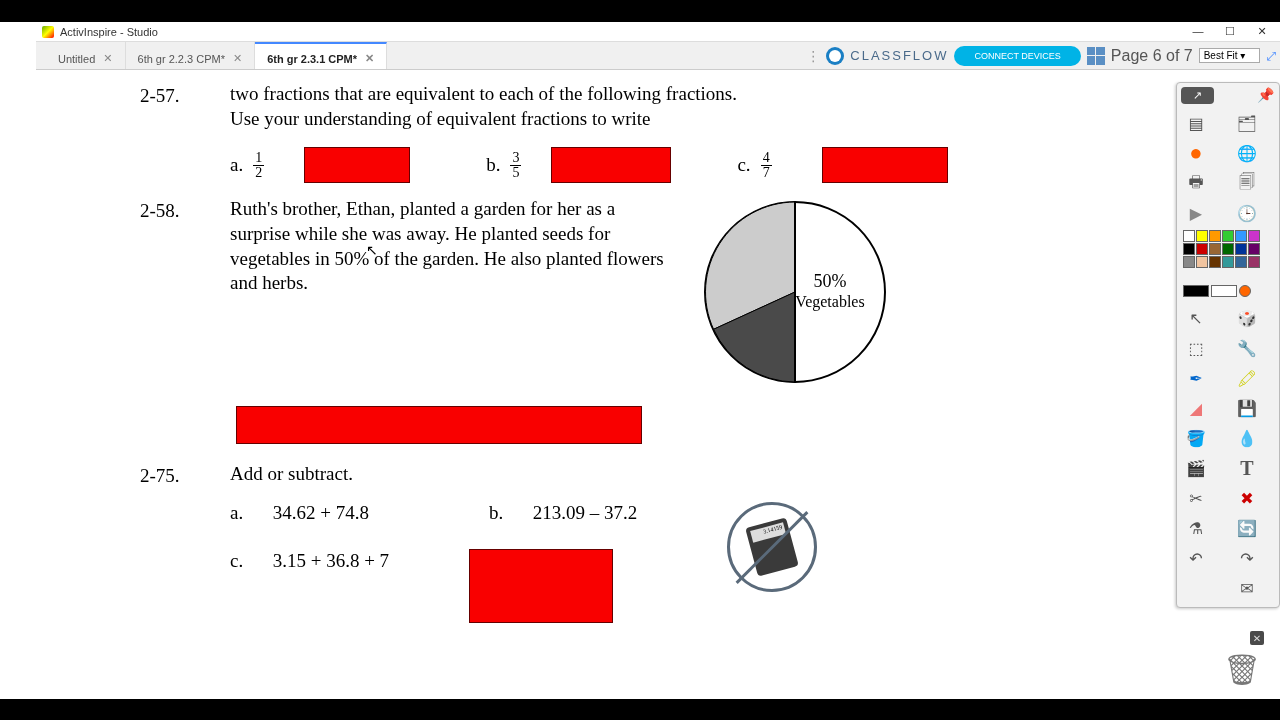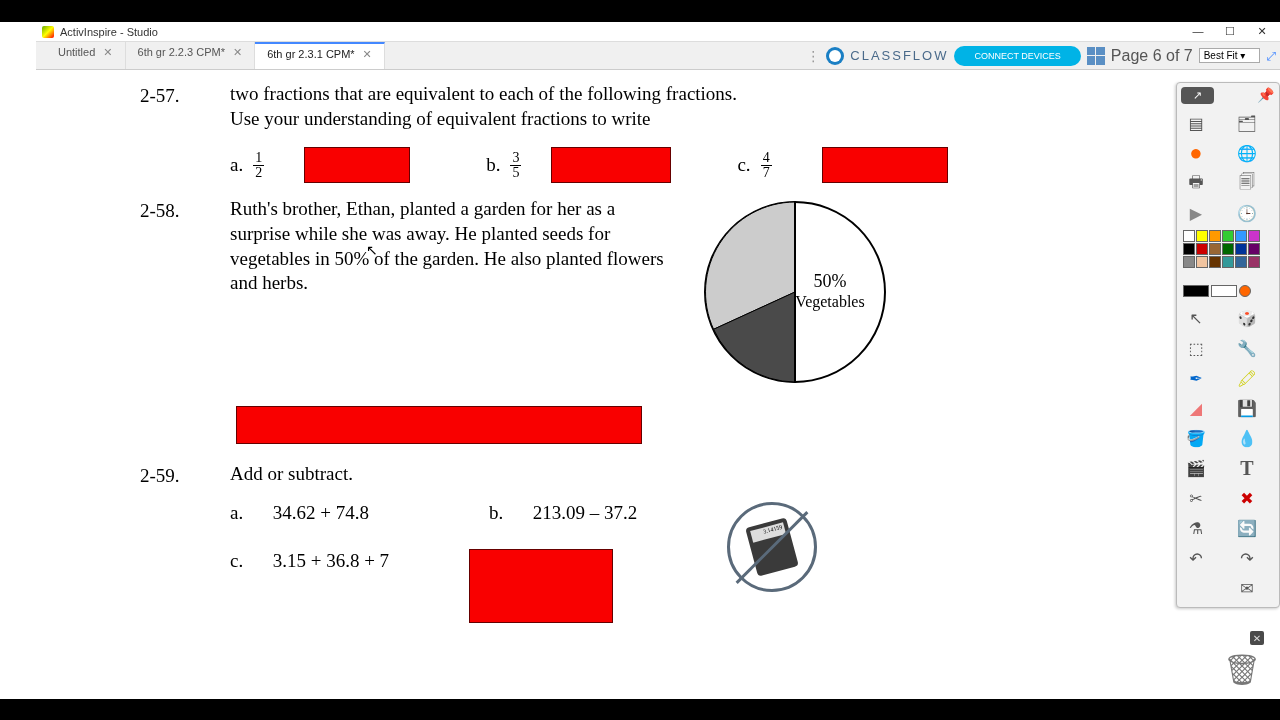--- a/index.html
+++ b/index.html
@@ -5,22 +5,22 @@
   * { box-sizing: border-box; margin: 0; padding: 0; }
   body { font-family: "Segoe UI", Arial, sans-serif; background: #000; width: 1280px; height: 720px; overflow: hidden; position: relative; }
   .app-window { position: absolute; top: 22px; left: 0; right: 0; bottom: 21px; background: #fff; display: flex; flex-direction: column; padding-left: 36px; }
   .title-bar { height: 20px; background: #fff; border-bottom: 1px solid #ddd; display: flex; align-items: center; padding: 0 6px; font-size: 11px; color: #333; }
   .title-bar .icon-box { width: 12px; height: 12px; background: linear-gradient(135deg, #6a0, #ff0, #f00); margin-right: 6px; border-radius: 2px; }
   .window-controls { position: absolute; right: 2px; top: 0; display: flex; }
   .window-controls div { width: 32px; height: 18px; display: flex; align-items: center; justify-content: center; font-size: 11px; color: #333; cursor: pointer; }
   .menubar { height: 22px; background: #f7f7f7; border-bottom: 1px solid #ddd; display: flex; align-items: center; padding: 0 4px; font-size: 11px; color: #333; }
   .menubar span { padding: 0 8px; cursor: pointer; }
   .tabbar { height: 28px; background: #f0f0f0; border-bottom: 1px solid #ccc; display: flex; align-items: center; padding-left: 10px; position: relative; }
-  .tab { padding: 4px 12px; font-size: 11px; color: #555; display: flex; align-items: flex-start; gap: 8px; cursor: pointer; border-right: 1px solid #ddd; height: 100%; }
-  .tab.active { background: #fff; border-top: 2px solid #48f; color: #222; font-weight: 400; }
+  .tab { padding: 4px 12px; font-size: 11px; color: #555; display: flex; align-items: flex-end; gap: 8px; cursor: pointer; border-right: 1px solid #ddd; height: 100%; }
+  .tab.active { background: #fff; border-top: 2px solid #48f; color: #222; font-weight: 700; }
   .tab-close { font-size: 11px; color: #888; }
   .tab-right { position: absolute; right: 4px; top: 0; height: 100%; display: flex; align-items: center; gap: 6px; }
   .classflow { font-family: Arial; font-size: 13px; letter-spacing: 2px; color: #4a6a8a; font-weight: 500; display: flex; align-items: center; }
   .classflow-icon { width: 18px; height: 18px; background: #1a7fc4; border-radius: 50%; margin-right: 6px; position: relative; }
   .classflow-icon::after { content: ""; position: absolute; inset: 3px; background: #fff; border-radius: 50%; }
   .connect-btn { background: #00b3e6; color: #fff; font-size: 9px; padding: 5px 20px; border-radius: 12px; cursor: pointer; }
   .page-info { font-size: 16px; color: #555; }
   .zoom-select { font-size: 10px; border: 1px solid #aaa; background: #fff; padding: 1px 14px 1px 4px; position: relative; }
   .grid-icon { width: 18px; height: 18px; display: grid; grid-template-columns: 1fr 1fr; gap: 1px; }
   .grid-icon span { background: #5a8fc4; }
@@ -170,21 +170,21 @@
                 <text x="130" y="90" font-family="Times New Roman" font-size="18" text-anchor="middle">50%</text>
                 <text x="130" y="110" font-family="Times New Roman" font-size="16" text-anchor="middle">Vegetables</text>
               </svg>
             </div>
           </div>
           <div class="redbox wide"></div>
         </div>
       </div>
 
       <div class="problem" style="margin-top:18px">
-        <div class="pnum">2-59.</div>
+        <div class="pnum">2-75.</div>
         <div class="pbody">
           <div>Add or subtract.</div>
           <div class="p259sub">
             <div>
               <div style="display:flex;gap:120px">
                 <div class="sub"><span>a.</span>&nbsp;&nbsp;<span>34.62 + 74.8</span></div>
                 <div class="sub"><span>b.</span>&nbsp;&nbsp;<span>213.09 – 37.2</span></div>
               </div>
               <div style="display:flex;gap:80px;margin-top:24px;align-items:flex-start">
                 <div class="sub"><span>c.</span>&nbsp;&nbsp;<span>3.15 + 36.8 + 7</span></div>

